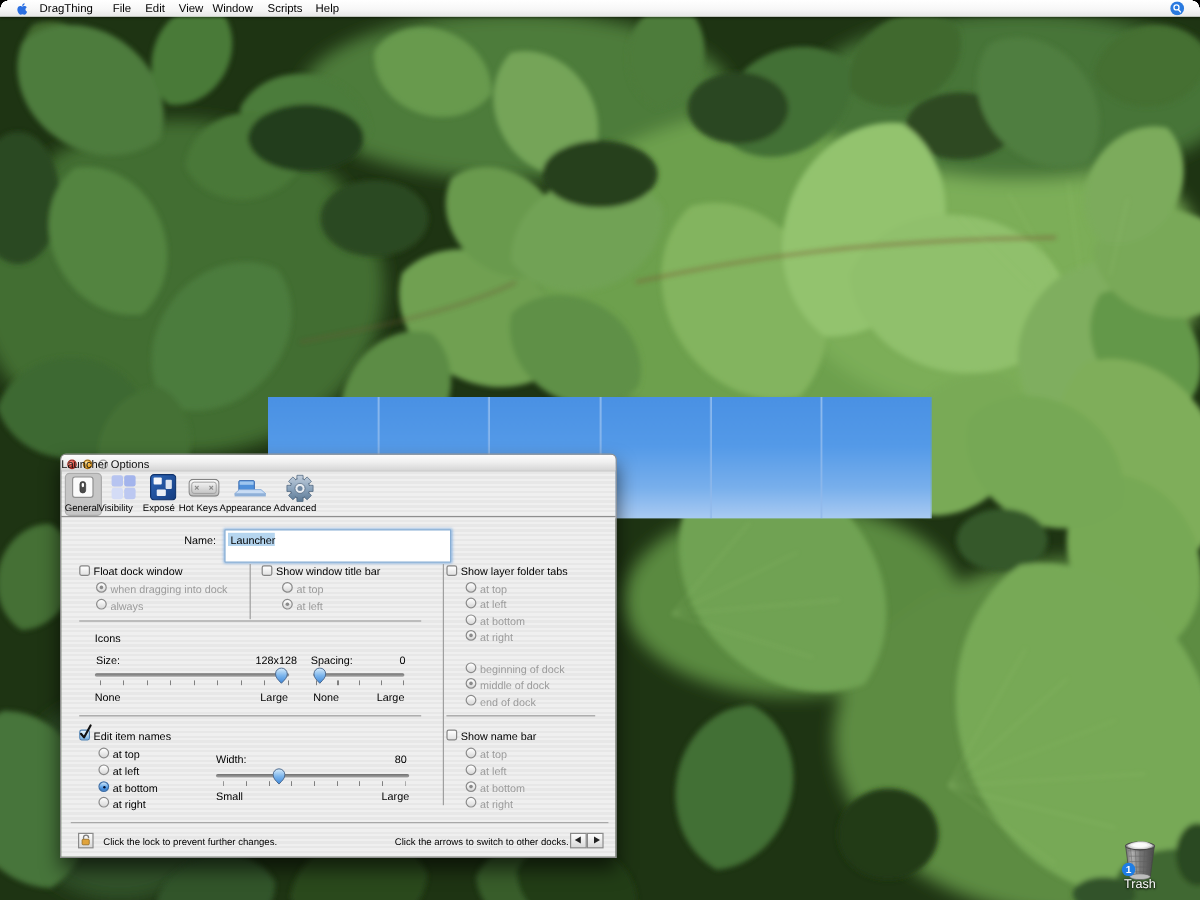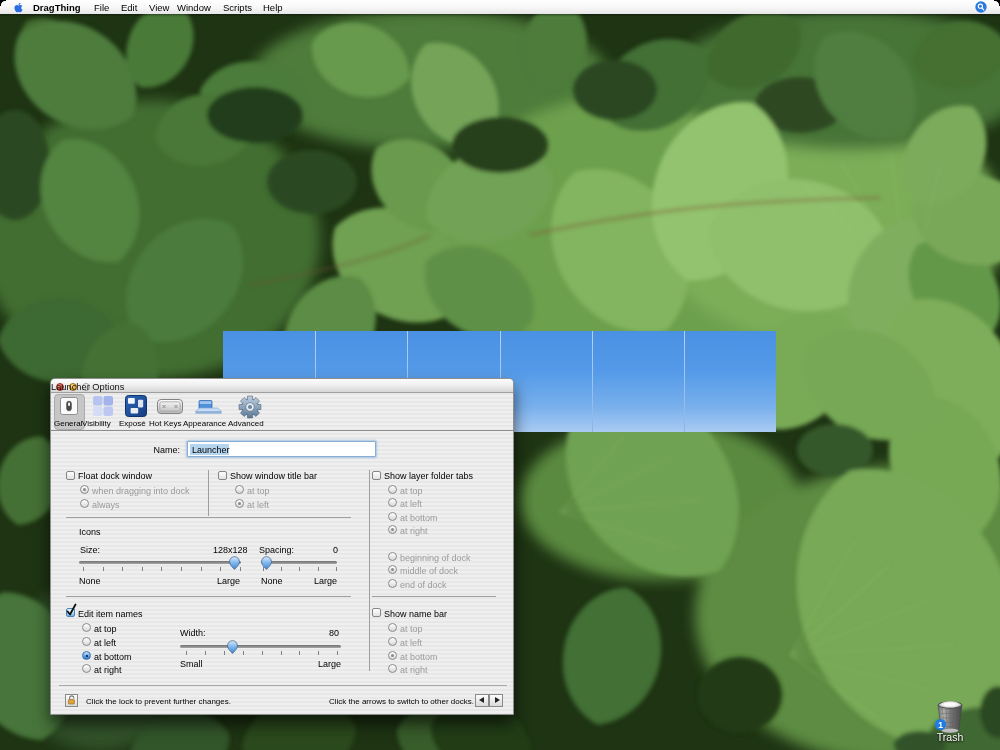--- a/index.html
+++ b/index.html
@@ -21,33 +21,33 @@
 #tlr{left:5px;background:radial-gradient(circle at 35% 30%,#f9b5aa 0%,#e2574a 40%,#b52c21 100%);border:.5px solid #992a20}
 #tly{left:18px;background:radial-gradient(circle at 35% 30%,#ffeab0 0%,#f0b23c 45%,#cd8a18 100%);border:.5px solid #a06a12}
 #tlg{left:31px;background:linear-gradient(180deg,#fdfdfd,#d8d8d8);border:1px solid #9c9c9c}
 #toolbar{position:absolute;left:0;top:15px;width:462px;height:37px;border-bottom:1px solid #8e8e8e}
 .tsel{position:absolute;left:3px;top:0px;width:31px;height:36px;background:#c6c6c6;border:1px solid #ababab;border-radius:4px}
 .tlab{position:absolute;top:25px;font-size:8px;color:#000;text-align:left}
 .ticon{position:absolute;top:1px}
 
 .t{position:absolute;font-size:9px;color:#000;white-space:nowrap}
 .tg{position:absolute;font-size:9px;color:#9b9b9b;white-space:nowrap}
-.tb{font-weight:bold}
+.tb{font-weight:normal}
 .sep{position:absolute;height:1px;background:#9f9f9f}
 .vsep{position:absolute;width:1px;background:#9f9f9f}
 
 .cb{position:absolute;width:9px;height:9px;border:1px solid #858585;border-radius:2px;background:linear-gradient(180deg,#ffffff,#e2e2e2)}
 .rd{position:absolute;width:9px;height:9px;border:1px solid #8a8a8a;border-radius:50%;background:linear-gradient(180deg,#ffffff,#d8d8d8)}
 .rdd::after{content:"";position:absolute;left:2px;top:2px;width:3px;height:3px;border-radius:50%;background:#8a8a8a}
 .rdb{background:linear-gradient(180deg,#cfe8fb 0%,#5da3e8 55%,#2f7ad0 100%);border-color:#3c6ea8}
 .rdb::after{content:"";position:absolute;left:2.5px;top:2.5px;width:2.5px;height:2.5px;border-radius:50%;background:#05112e}
 .track{position:absolute;height:3px;border-radius:1.5px;background:linear-gradient(180deg,#6f6f6f,#a8a8a8)}
 .ticks{position:absolute;height:4px}
 
-#nf{position:absolute;left:136px;top:62px;width:189px;height:16px;background:#fff;border:1px solid #88aed4;border-radius:1px;box-shadow:0 0 2px 1px rgba(120,170,225,.6)}
+#nf{position:absolute;left:136px;top:62px;width:189px;height:28px;background:#fff;border:1px solid #88aed4;border-radius:1px;box-shadow:0 0 2px 1px rgba(120,170,225,.6)}
 #nfsel{position:absolute;left:2px;top:2px;width:39px;height:11px;background:#b5d5ef}
 #nftxt{position:absolute;left:4px;top:2.5px;font-size:9px;color:#000}
 
 .sqbtn{position:absolute;width:14px;height:13px;background:linear-gradient(180deg,#fdfdfd,#d9d9d9);border:1px solid #8a8a8a}
 
 #trashwrap{position:absolute;left:925px;top:698px;width:50px;height:48px;z-index:20}
 #trashlbl{position:absolute;left:0;top:33px;width:50px;text-align:center;font-size:10.5px;color:#fff;text-shadow:0 1px 2px rgba(0,0,0,.95),0 0 2px rgba(0,0,0,.8)}
 </style></head>
 <body>
 <svg id="bg" viewBox="0 0 1000 750" preserveAspectRatio="none">

